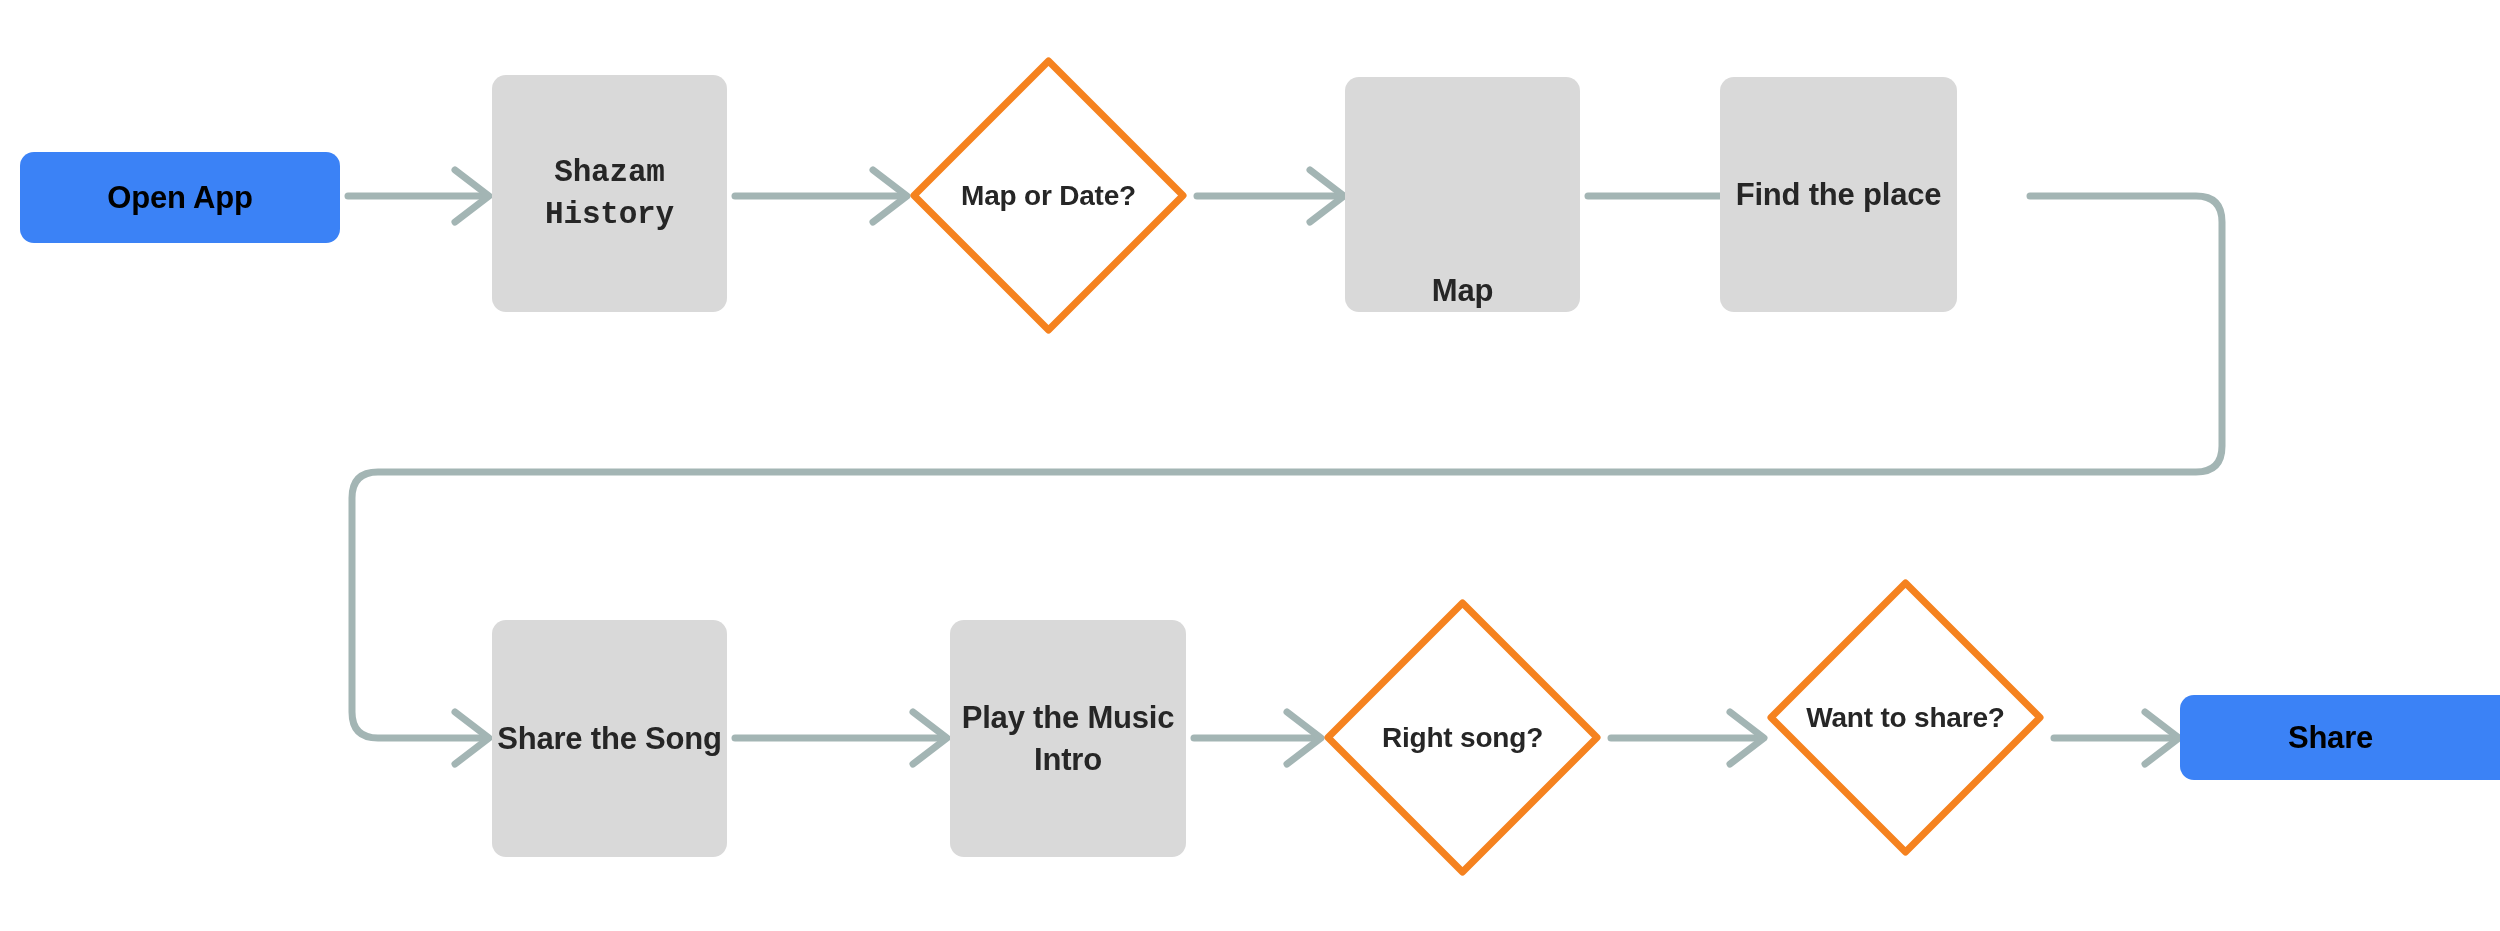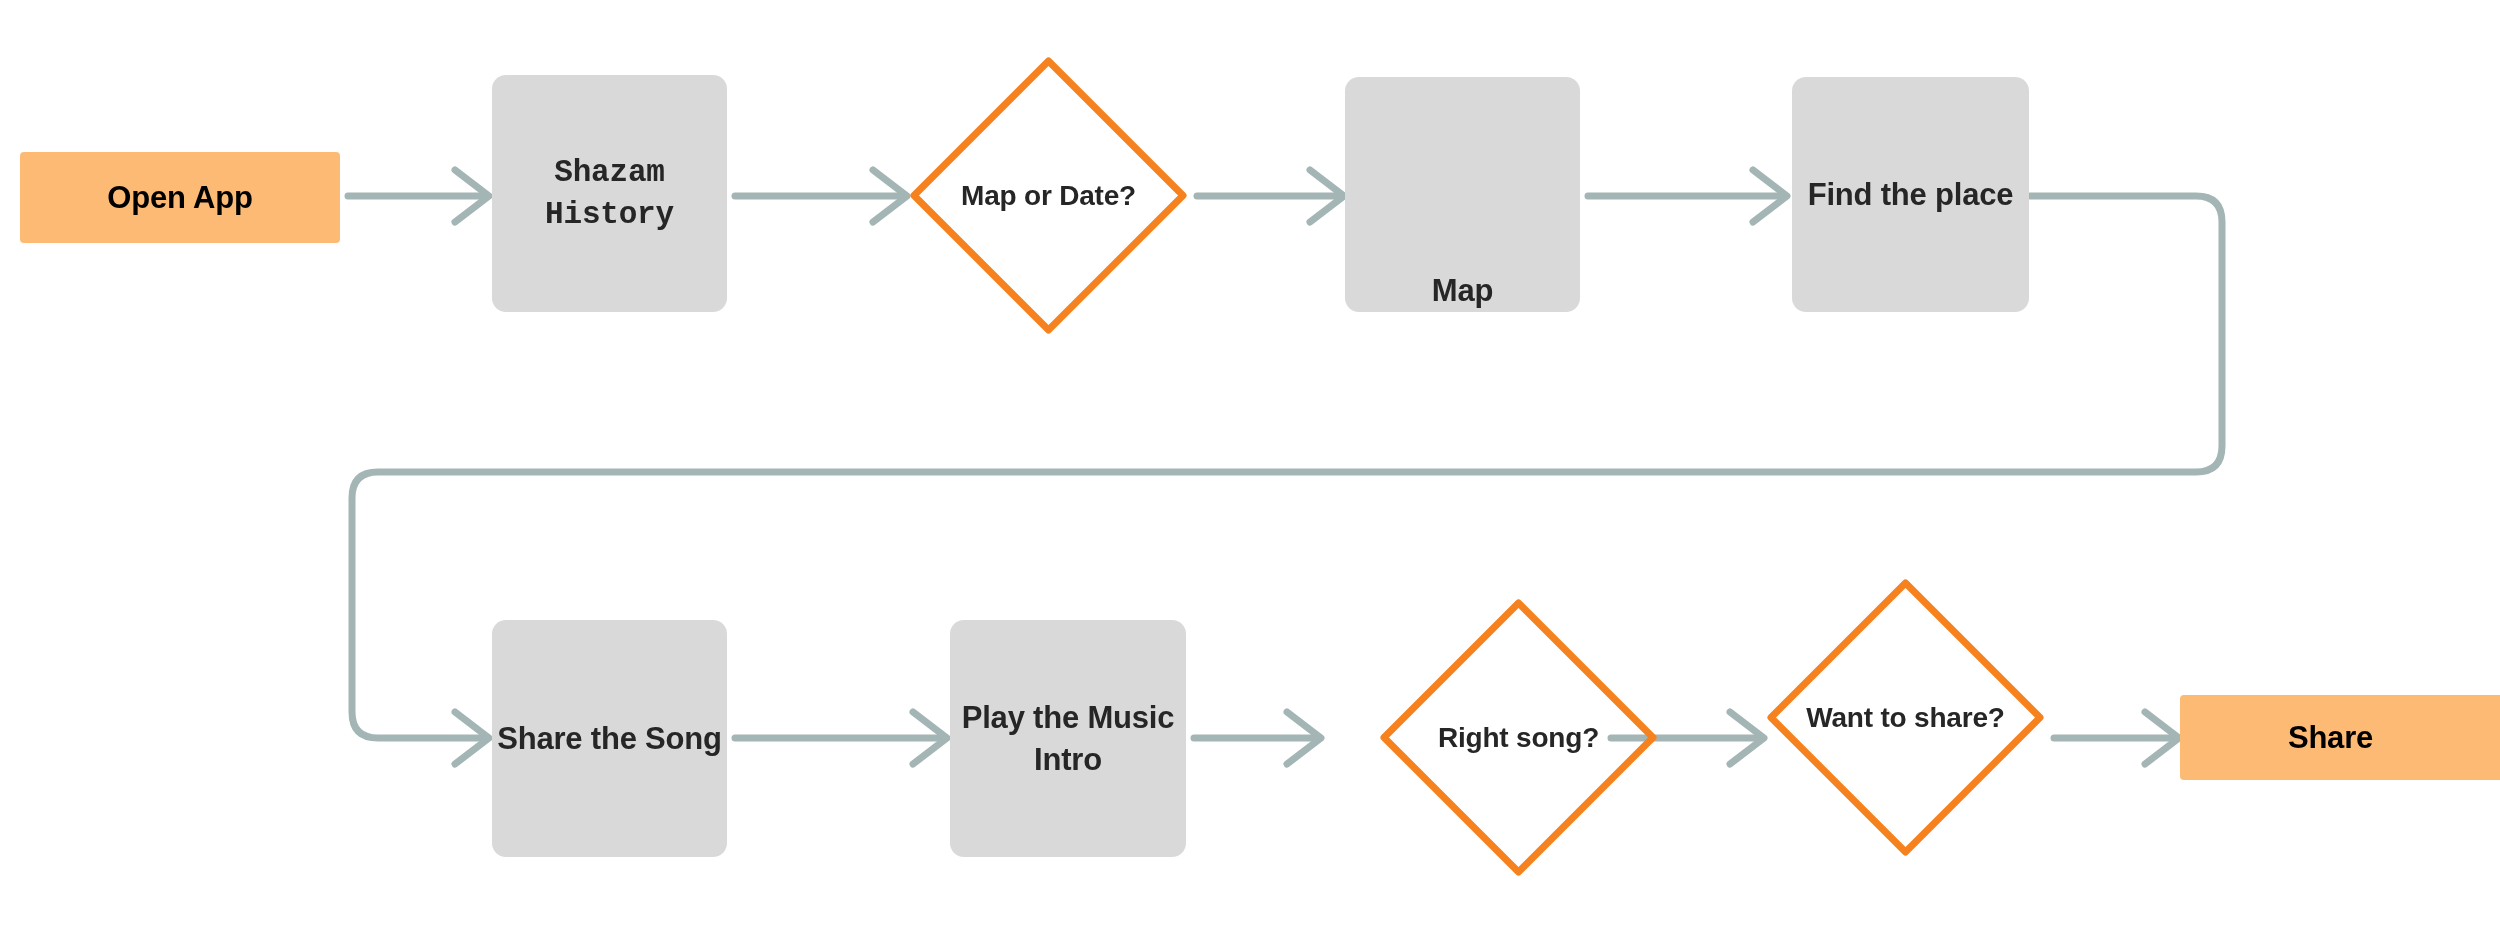--- a/index.html
+++ b/index.html
@@ -42,22 +42,22 @@
     white-space: pre-line;
   }
   .node-process {
     background: #d9d9d9;
     border-radius: 14px;
   }
   .node-process .node-label {
     font-size: 31px;
   }
   .node-terminal {
-    background: #fdba74;
-    border-radius: 4px;
+    background: #3b82f6;
+    border-radius: 14px;
   }
   .node-terminal .node-label {
     font-size: 31px;
     color: #000000;
   }
   .node-decision {
     background: transparent;
   }
   .node-decision .diamond-shape {
     position: absolute;
@@ -150,34 +150,34 @@
     <svg class="diamond-shape" viewBox="0 0 285 285" xmlns="http://www.w3.org/2000/svg">
       <path d="M 142.5 8 L 277 142.5 L 142.5 277 L 8 142.5 Z" fill="none" stroke="#f5821f" stroke-width="7" stroke-linejoin="round"></path>
     </svg>
     <span class="node-label">Map or Date?</span>
   </div>
 
   <div class="node node-process" id="node-map" style="left:1345px; top:77px; width:235px; height:235px;align-items:flex-end;">
     <span class="node-label">Map</span>
   </div>
 
-  <div class="node node-process" id="node-find-the-place" style="left:1792px; top:77px; width:237px; height:235px;">
+  <div class="node node-process" id="node-find-the-place" style="left:1720px; top:77px; width:237px; height:235px;">
     <span class="node-label">Find the place</span>
   </div>
 
   <div class="node node-process" id="node-find-the-song" style="left:492px; top:620px; width:235px; height:237px;">
     <span class="node-label">Share the Song</span>
   </div>
 
   <div class="node node-process" id="node-play-music-intro" style="left:950px; top:620px; width:236px; height:237px;">
     <span class="node-label">Play the Music
 Intro</span>
   </div>
 
-  <div class="node node-decision" id="node-right-song" style="left:1376px; top:595px; width:285px; height:285px;">
+  <div class="node node-decision" id="node-right-song" style="left:1320px; top:595px; width:285px; height:285px;">
     <svg class="diamond-shape" viewBox="0 0 285 285" xmlns="http://www.w3.org/2000/svg">
       <path d="M 142.5 8 L 277 142.5 L 142.5 277 L 8 142.5 Z" fill="none" stroke="#f5821f" stroke-width="7" stroke-linejoin="round"></path>
     </svg>
     <span class="node-label">Right song?</span>
   </div>
 
   <div class="node node-decision" id="node-want-to-share" style="left:1763px; top:575px; width:285px; height:285px;">
     <svg class="diamond-shape" viewBox="0 0 285 285" xmlns="http://www.w3.org/2000/svg">
       <path d="M 142.5 8 L 277 142.5 L 142.5 277 L 8 142.5 Z" fill="none" stroke="#f5821f" stroke-width="7" stroke-linejoin="round"></path>
     </svg>

